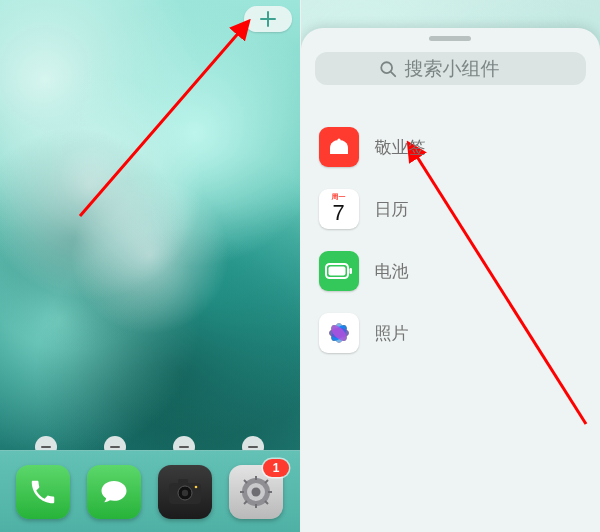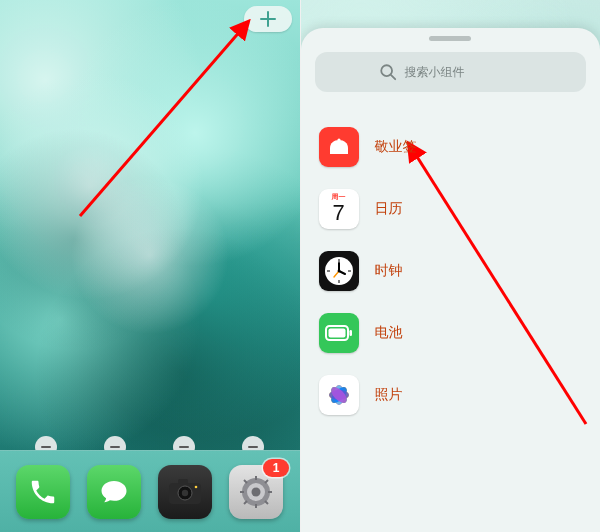--- a/index.html
+++ b/index.html
@@ -55,26 +55,26 @@
   
   .right-bg{position:absolute;inset:0;
     background:
       radial-gradient(circle at 20% 10%, #d2f3ec 0%, rgba(210,243,236,0) 40%),
       radial-gradient(circle at 80% 30%, #b6e9e0 0%, rgba(182,233,224,0) 50%),
       linear-gradient(180deg,#cdeae5 0%,#bfe1db 50%,#b3d7d1 100%);
     filter:blur(0px);
   }
   .sheet{position:absolute;left:0;right:0;top:28px;bottom:0;background:#eef4f3;border-top-left-radius:22px;border-top-right-radius:22px;box-shadow:0 -2px 12px rgba(0,0,0,0.12);overflow:hidden}
   .grabber{position:absolute;top:8px;left:50%;transform:translateX(-50%);width:42px;height:5px;border-radius:3px;background:#b9c1c0}
-  .search{position:absolute;top:24px;left:14px;right:14px;height:40px;background:#dbe4e3;border-radius:12px;display:flex;align-items:center;color:#7b8584;font-size:12px}
+  .search{position:absolute;top:24px;left:14px;right:14px;height:33px;background:#dbe4e3;border-radius:12px;display:flex;align-items:center;color:#7b8584;font-size:19px}
   .search .mag{width:18px;height:18px;margin:0 8px 0 64px;flex:0 0 auto}
   .list{position:absolute;top:84px;left:0;right:0;bottom:0;padding:4px 0}
   .row{display:flex;align-items:center;height:62px;padding:0 18px}
   .row .icon{width:40px;height:40px;border-radius:9px;margin-right:16px;flex:0 0 auto;display:flex;align-items:center;justify-content:center;box-shadow:0 1px 2px rgba(0,0,0,0.18)}
-  .row .label{font-size:14px;color:#c2410c}
+  .row .label{font-size:17px;color:#737373}
 
   
   .ic-jyq{background:#ff3b30}
   .ic-files{background:#fff}
   .ic-cal{background:#fff;flex-direction:column}
   .ic-clock{background:#111}
   .ic-photos{background:#fff}
   .ic-batt{background:#34c759}
 
   
@@ -188,38 +188,20 @@
 
 
         <div class="row">
           <div class="icon ic-cal" style="position:relative">
             <span style="position:absolute;top:3px;font-size:7px;color:#ff3b30;font-weight:600">周一</span>
             <span style="position:absolute;top:11px;font-size:22px;color:#111;font-weight:400">7</span>
           </div>
           <span class="label">日历</span>
         </div>
 
-        <div class="row">
-          <div class="icon ic-clock">
-            <svg width="34" height="34" viewBox="0 0 34 34">
-                <circle cx="17" cy="17" r="14" fill="#fff"></circle>
-                <g stroke="#000" stroke-width="1">
-                  <line x1="17" y1="5" x2="17" y2="8"></line>
-                  <line x1="17" y1="26" x2="17" y2="29"></line>
-                  <line x1="5" y1="17" x2="8" y2="17"></line>
-                  <line x1="26" y1="17" x2="29" y2="17"></line>
-                </g>
-                <line x1="17" y1="17" x2="17" y2="9" stroke="#000" stroke-width="2" stroke-linecap="round"></line>
-                <line x1="17" y1="17" x2="23" y2="20" stroke="#000" stroke-width="2" stroke-linecap="round"></line>
-                <line x1="17" y1="17" x2="12" y2="23" stroke="#ff9500" stroke-width="1.4" stroke-linecap="round"></line>
-                <circle cx="17" cy="17" r="1.4" fill="#000"></circle>
-              </svg>
-          </div>
-          <span class="label">时钟</span>
-        </div>
 
         <div class="row">
           <div class="icon ic-batt">
             <svg width="28" height="16" viewBox="0 0 28 16">
                 <rect x="1" y="1" width="22" height="14" rx="3.5" fill="none" stroke="#fff" stroke-width="2"></rect>
                 <rect x="3.5" y="3.5" width="17" height="9" rx="2" fill="#fff"></rect>
                 <rect x="24.5" y="5" width="2.5" height="6" rx="1.2" fill="#fff"></rect>
               </svg>
           </div>
           <span class="label">电池</span>

